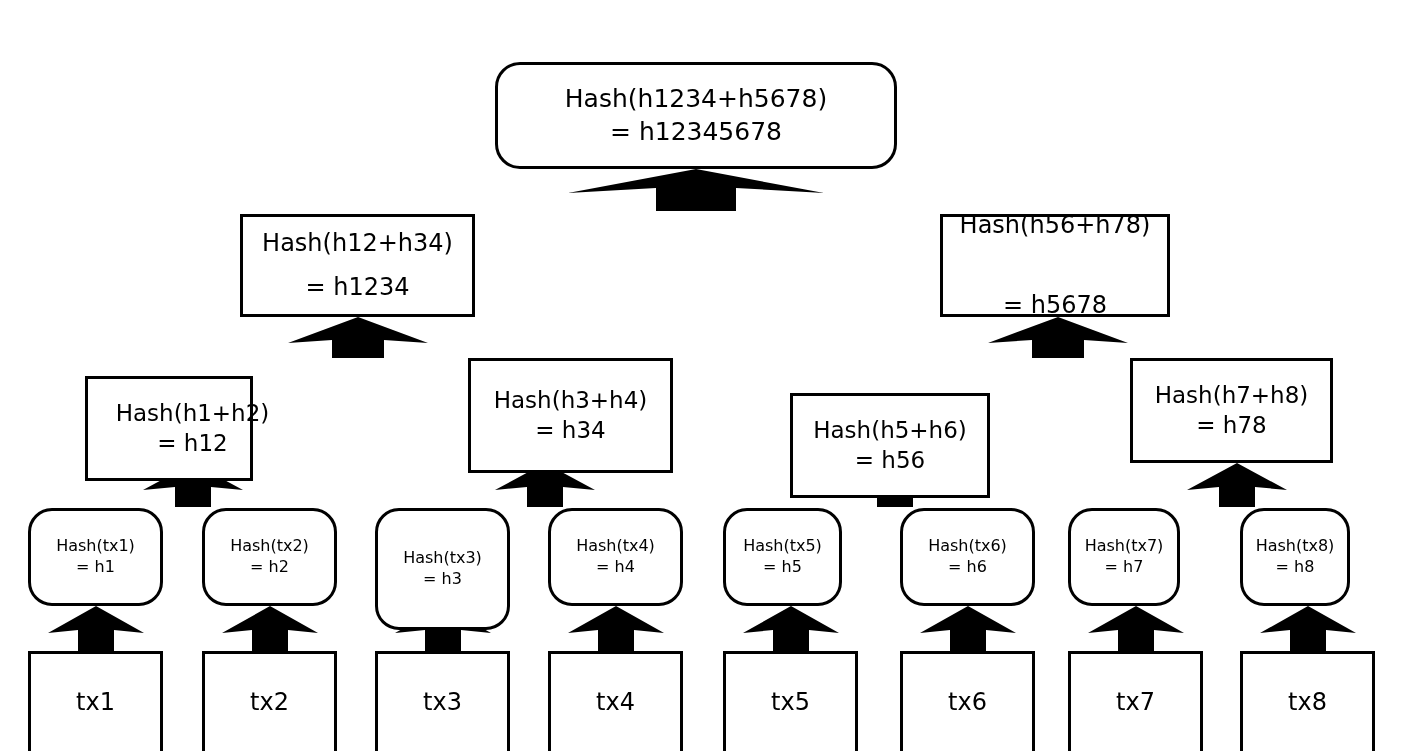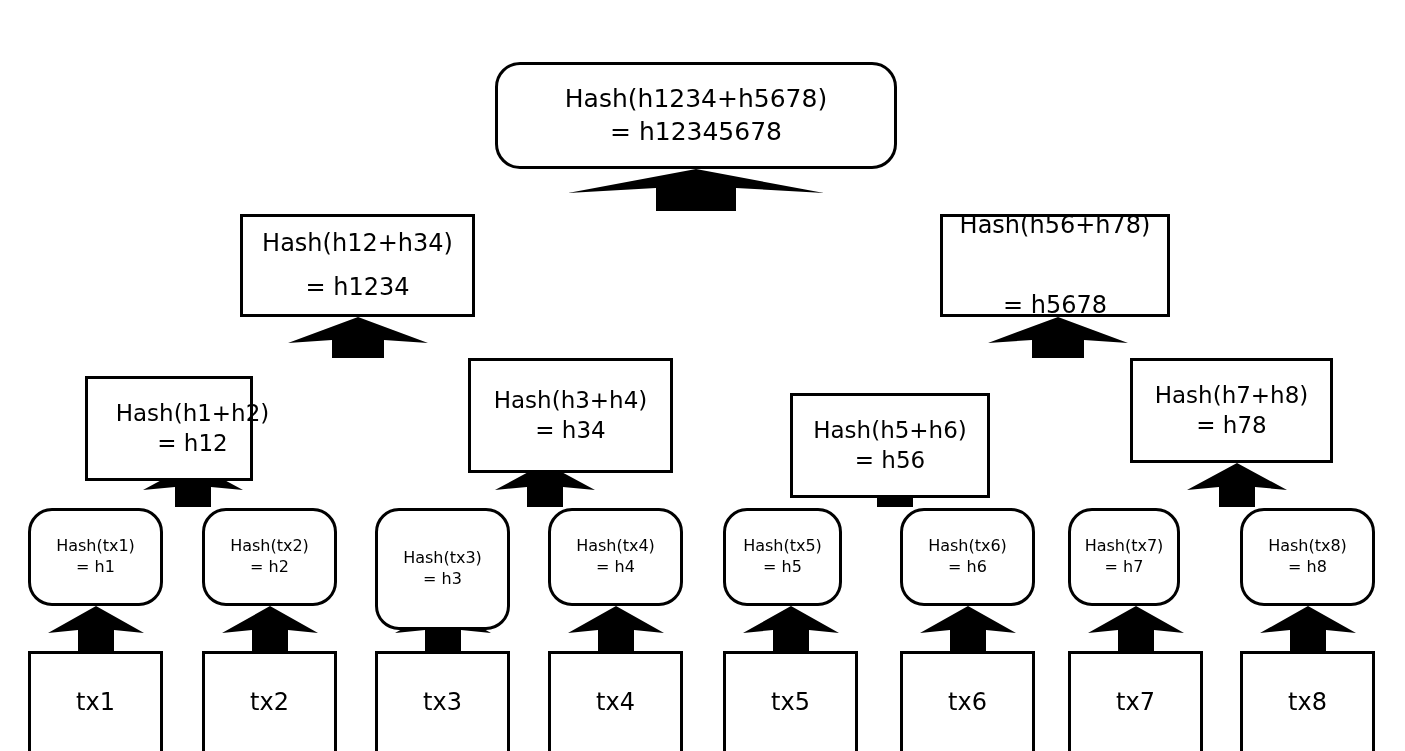--- a/index.html
+++ b/index.html
@@ -166,21 +166,21 @@
   <div class="node leaf-node" style="left:900px; top:508px; width:135px; height:98px;">
     <span class="line1">Hash(tx6)</span>
     <span class="line2">= h6</span>
   </div>
 
   <div class="node leaf-node" style="left:1068px; top:508px; width:112px; height:98px;">
     <span class="line1">Hash(tx7)</span>
     <span class="line2">= h7</span>
   </div>
 
-  <div class="node leaf-node" style="left:1240px; top:508px; width:135px; height:98px;">
+  <div class="node leaf-node" style="left:1240px; top:508px; width:110px; height:98px;">
     <span class="line1">Hash(tx8)</span>
     <span class="line2">= h8</span>
   </div>
 
   <div class="arrow" style="left:48px; top:606px; width:96px; height:45px;">
     <svg viewBox="0 0 96 45" preserveAspectRatio="none">
       <polygon points="48,0 96,27 66,24 66,45 30,45 30,24 0,27"></polygon>
     </svg>
   </div>
 

